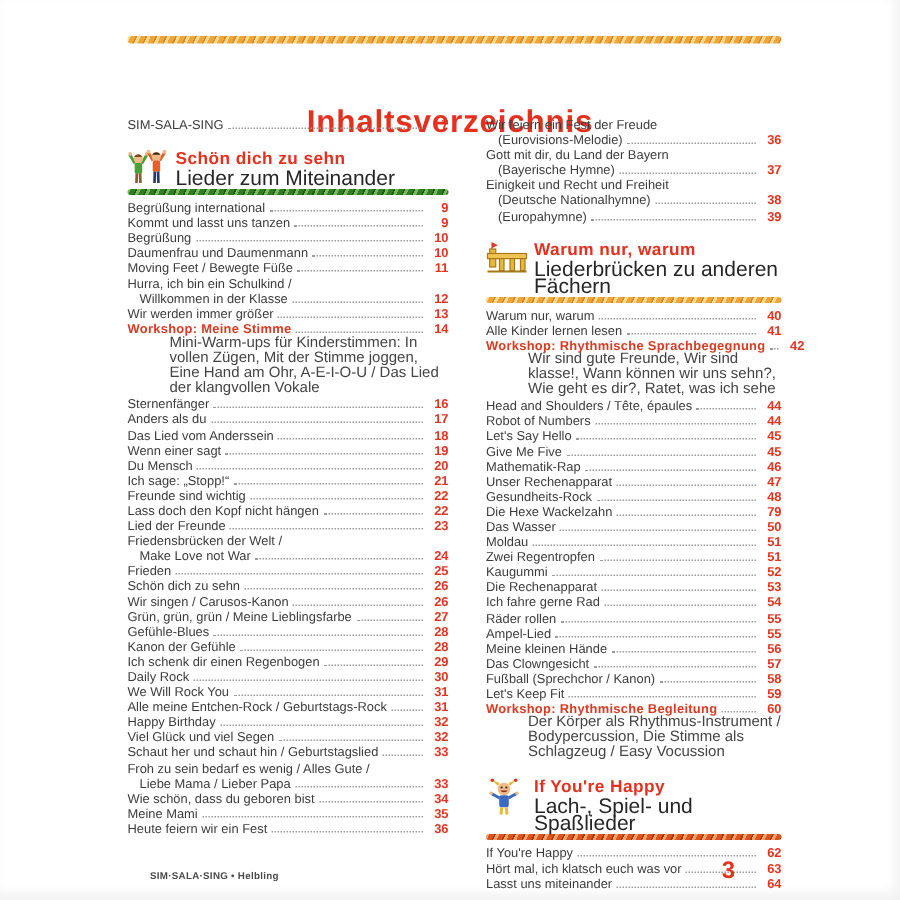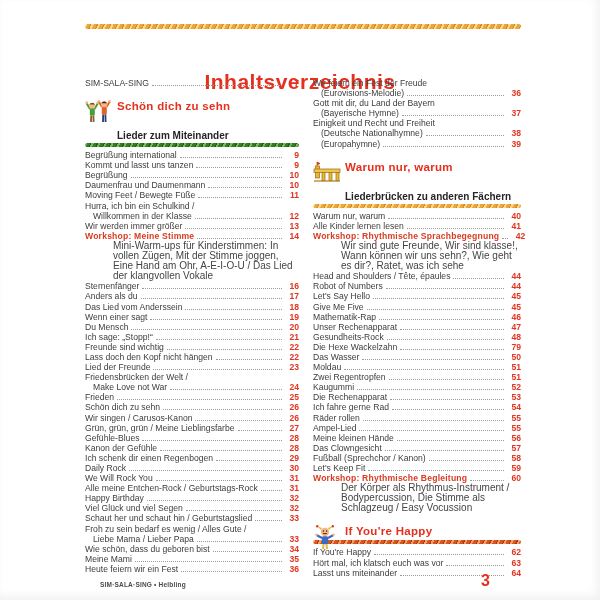--- a/index.html
+++ b/index.html
@@ -13,21 +13,21 @@
   .rope-top{
     position:absolute;left:85px;top:24px;width:436px;height:5px;border-radius:3px;
     background:repeating-linear-gradient(115deg,#fbd98c 0 2px,#eda63a 2px 5px,#d9872a 5px 6px);
   }
   .page-title{
     position:absolute;top:56px;left:0;width:100%;text-align:center;
     font-size:21px;font-weight:bold;letter-spacing:0.5px;color:#e5301e;
   }
   .content{
     position:absolute;left:85px;top:78px;width:436px;
-    display:flex;gap:14px;justify-content:center;
+    display:flex;gap:25px;justify-content:center;
   }
   .col{flex:1;min-width:0;}
   .col-0{flex:0 0 214px;}
   
   .row{
     display:flex;align-items:baseline;line-height:10.1px;font-size:8.6px;
   }
   .row .lbl{white-space:nowrap;}
   .row .dots{flex:1;border-bottom:1.2px dotted #9a9a9a;margin:0 3px 1.5px 3px;min-width:6px;}
   .row .pg{flex:0 0 14px;text-align:right;color:#e33420;font-weight:700;font-size:8.6px;}
@@ -35,21 +35,21 @@
   .row.first-line .lbl{white-space:nowrap;}
   .row.workshop .lbl{color:#d93b22;font-weight:700;letter-spacing:0.2px;}
   .note{
     padding-left:8px;font-size:10px;line-height:10.1px;color:#444;margin-left:20px;
   }
   
   .section{position:relative;margin:7px 0 3px 0;padding-top:1px;}
   .sec-icon{position:absolute;left:0;top:0;width:28px;height:26px;}
   .sec-text{padding-left:32px;}
   .sec-title{font-size:11.5px;font-weight:bold;color:#e5301e;line-height:13px;letter-spacing:0.3px;}
-  .sec-sub{font-size:10px;font-weight:bold;color:#262626;line-height:11px;margin-top:17px;}
+  .sec-sub{font-size:14px;font-weight:normal;color:#262626;line-height:11px;}
   .rule{height:4px;border-radius:2px;margin-top:2px;}
   .rule-green{background:repeating-linear-gradient(115deg,#7ab85a 0 2px,#2f7d24 2px 5px,#1d5a16 5px 6px);}
   .rule-orange{background:repeating-linear-gradient(115deg,#fbd98c 0 2px,#eda63a 2px 5px,#d9872a 5px 6px);}
   .rule-red{background:repeating-linear-gradient(115deg,#f0a06a 0 2px,#d9541f 2px 5px,#a33a12 5px 6px);}
   .spacer{height:4px;}
   
   .footer-imprint{
     position:absolute;left:100px;top:581px;font-size:6.5px;font-weight:bold;color:#4a4a4a;letter-spacing:0.2px;
   }
   .footer-page{
@@ -465,20 +465,21 @@
             <circle cx="10.4" cy="7" r="0.7" fill="#222"></circle>
             <circle cx="13.6" cy="7" r="0.7" fill="#222"></circle>
             <rect x="8.8" y="12.2" width="6.4" height="8" rx="1.5" fill="#3a6ac2"></rect>
             <path d="M9 14 L3.5 11 M15 14 L20.5 11" stroke="#3a6ac2" stroke-width="2" fill="none"></path>
             <circle cx="3.4" cy="10.8" r="1.2" fill="#f0b985"></circle>
             <circle cx="20.6" cy="10.8" r="1.2" fill="#f0b985"></circle>
             <path d="M10.5 20.2 L10 25 M13.5 20.2 L14 25" stroke="#e8b83a" stroke-width="2"></path>
           </svg></span>
         <div class="sec-text">
           <div class="sec-title">If You're Happy</div>
+          <div class="sec-sub">Lach-, Spiel- und Spaßlieder</div>
         </div>
         <div class="rule rule-red"></div>
       </div>
       <div class="row">
         <span class="lbl">If You're Happy</span>
         <span class="dots"></span>
         <span class="pg">62</span>
       </div>
       <div class="row">
         <span class="lbl">Hört mal, ich klatsch euch was vor</span>

